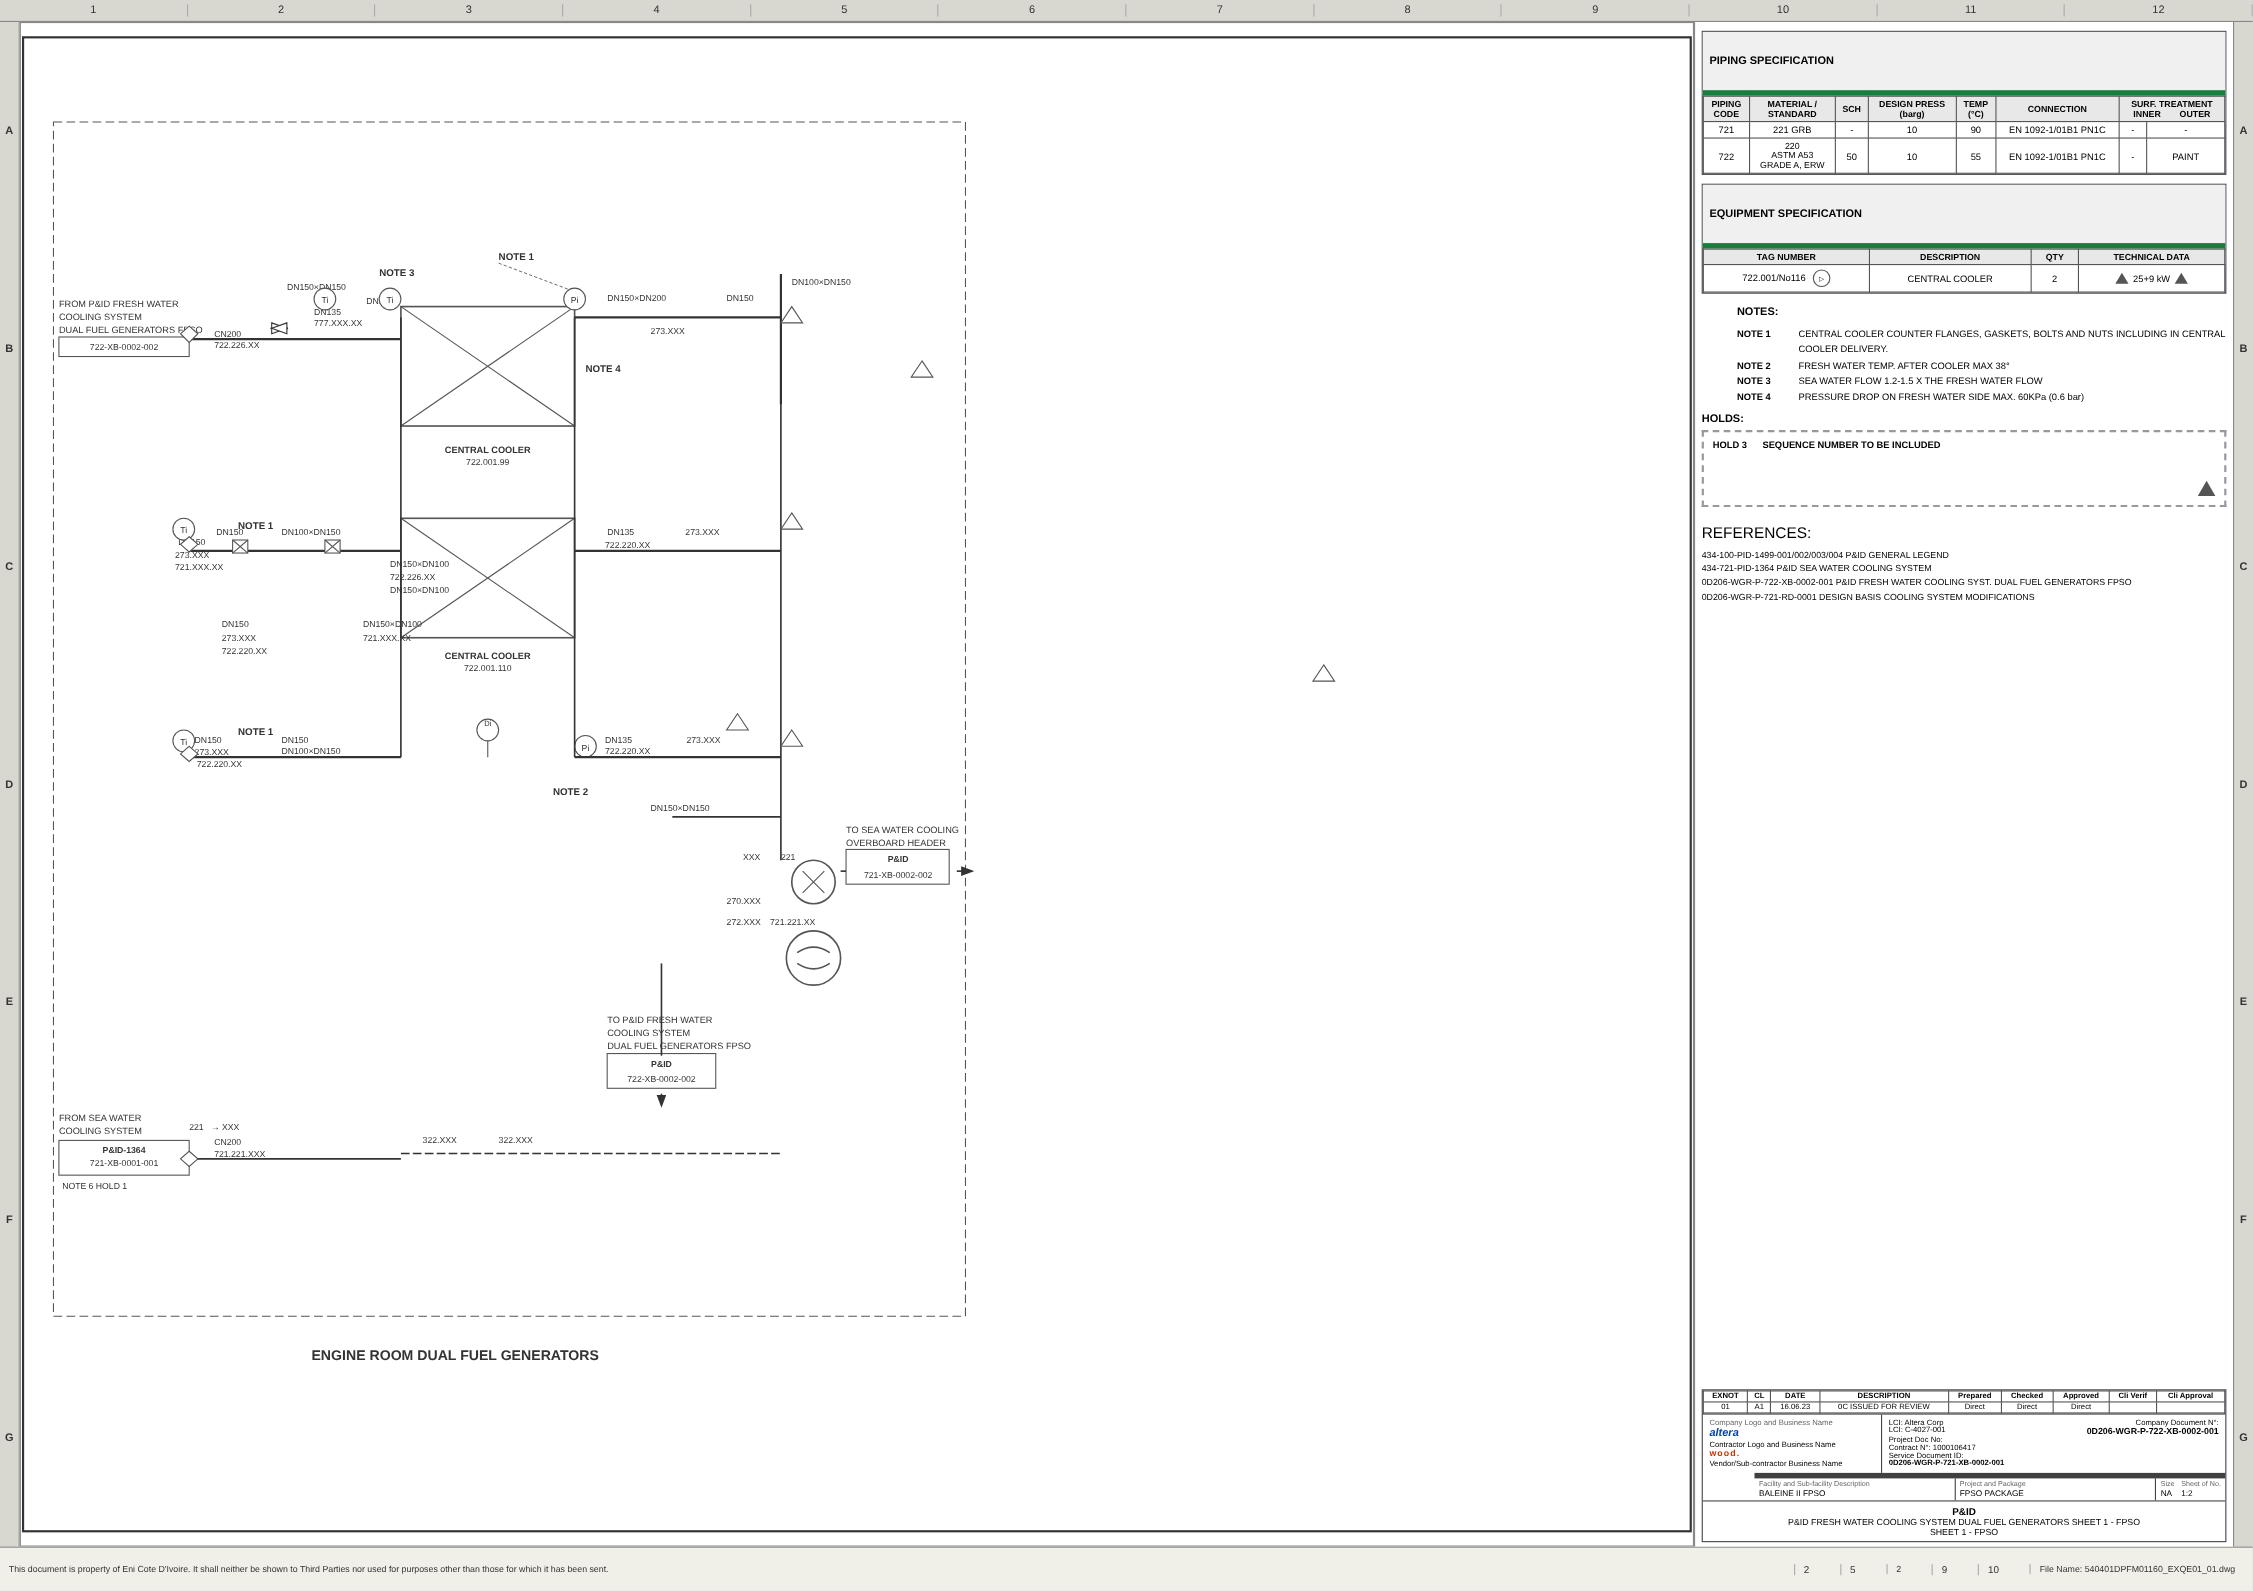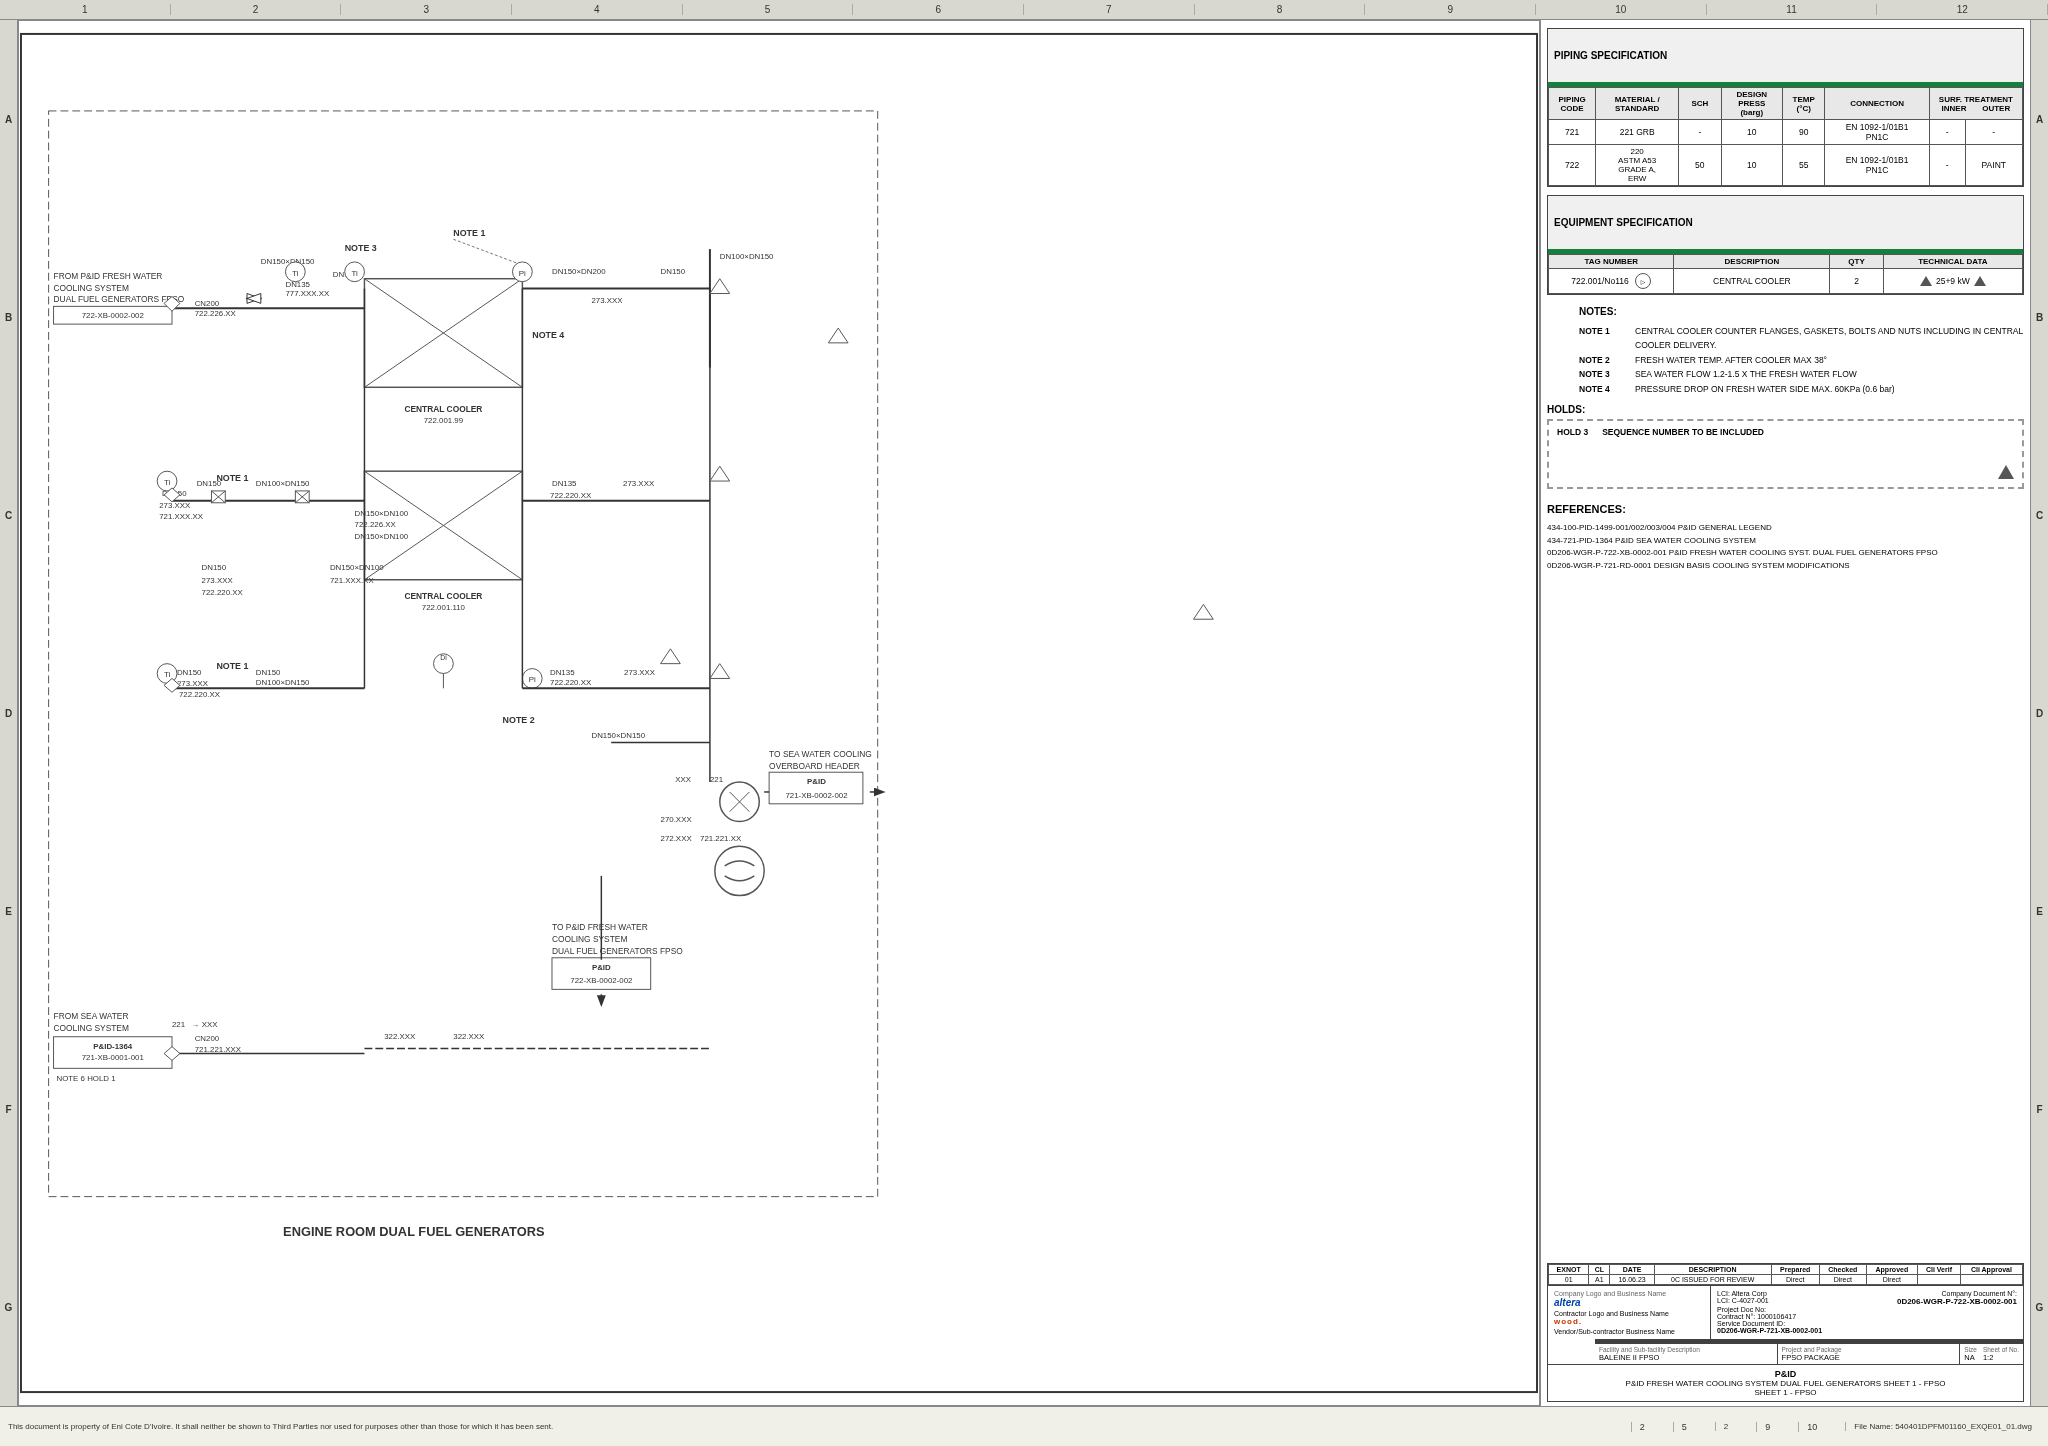--- a/index.html
+++ b/index.html
@@ -148,21 +148,21 @@
       background: #e8e8e8;
       border: 1px solid #555;
       padding: 2px 4px;
       font-weight: bold;
       font-size: 8px;
       text-align: center;
     }
 
     table.data-table td {
       border: 1px solid #555;
-      padding: 2px 16px;
+      padding: 2px 4px;
       text-align: center;
     }
 
     .notes-list {
       padding: 4px 6px;
       font-size: 8.5px;
       line-height: 1.7;
       margin-left: 32px;
     }
 
@@ -190,22 +190,22 @@
       font-weight: bold;
     }
 
     .refs-list {
       padding: 4px 6px;
       font-size: 8px;
       line-height: 1.6;
     }
 
     .refs-title {
-      font-weight: bold;
-      font-size: 11px;
+      font-weight: normal;
+      font-size: 14px;
       margin-bottom: 3px;
     }
 
     .title-block-area {
       margin: 4px 6px;
       border: 1px solid #444;
       font-size: 7.5px;
     }
   </style>
 </head>

